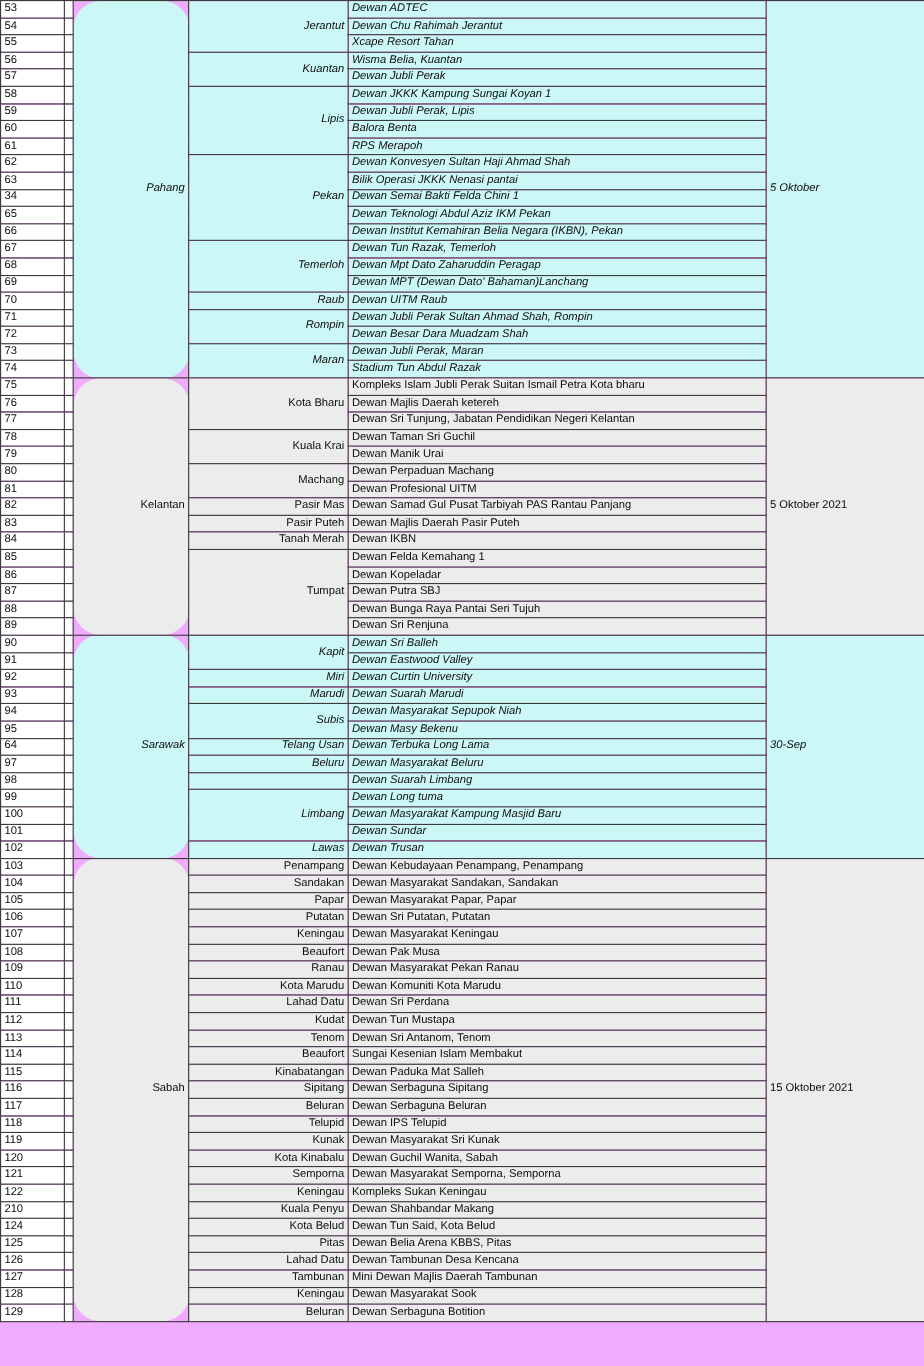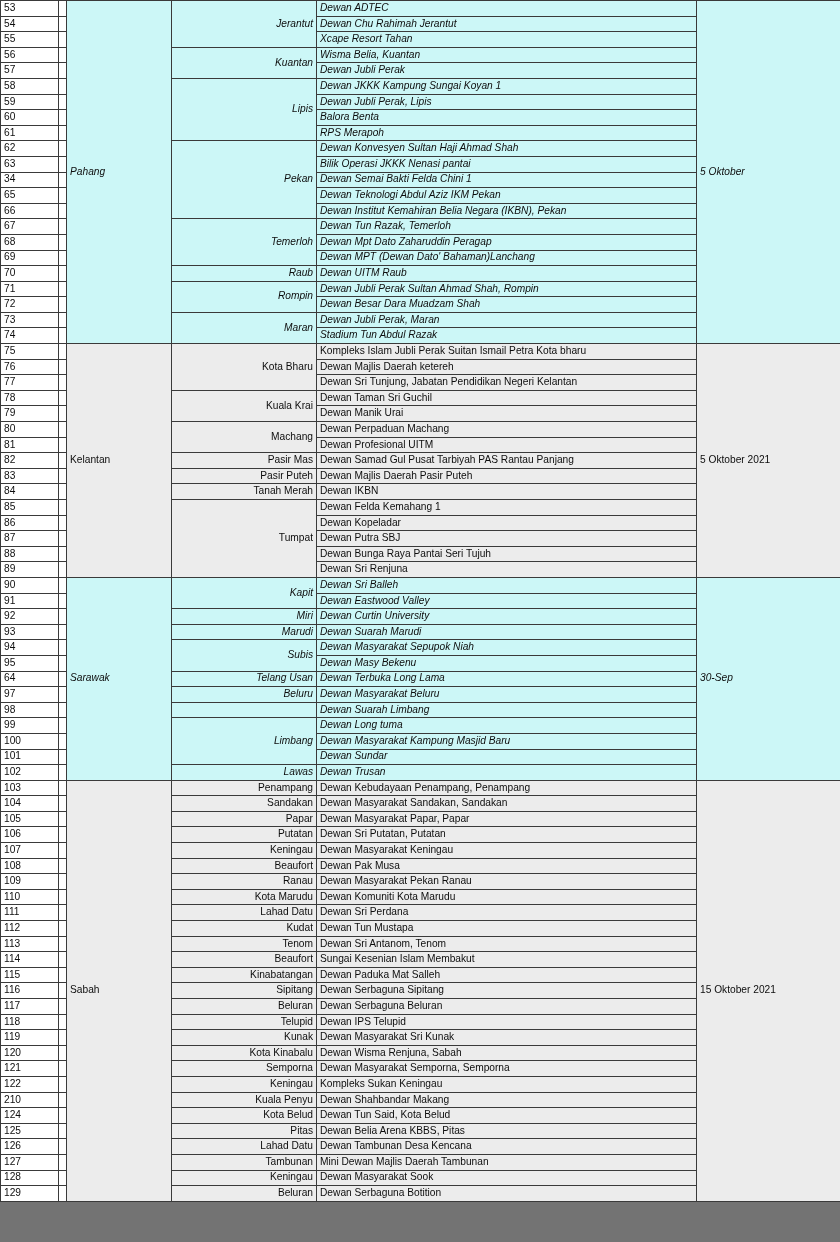--- a/index.html
+++ b/index.html
@@ -10,21 +10,21 @@
   body {
     width: 840px;
     height: 1242px;
     overflow: hidden;
     font-family: "Liberation Sans", sans-serif;
   }
   #sheet {
     position: relative;
     width: 840px;
     height: 1242px;
-    background: #737373;
+    background: #f0abfc;
   }
   table.grid {
     border-collapse: collapse;
     table-layout: fixed;
     width: 840px;
   }
   table.grid td {
     font-family: "Liberation Sans", sans-serif;
     font-size: 10.2px;
     line-height: 1.05;
@@ -50,23 +50,24 @@
     background: #ffffff;
     border: 1px solid #2e2e2e;
     padding-left: 5px;
     font-size: 10.5px;
   }
   td.gap {
     border: none;
     background: #ffffff;
   }
   td.state {
-    text-align: left;
+    text-align: right;
     vertical-align: middle;
     font-size: 10.4px;
+    border-radius: 24px;
   }
   td.dist {
     text-align: right;
     vertical-align: middle;
   }
   td.venue {
     text-align: left;
   }
   td.date {
     vertical-align: middle;
@@ -474,21 +475,21 @@
         <tr>
           <td class="num grp-top">119</td>
           <td class="gap"></td>
           <td class="dist fill-gray grp-top" rowspan="1">Kunak</td>
           <td class="venue fill-gray grp-top">Dewan Masyarakat Sri Kunak</td>
         </tr>
         <tr>
           <td class="num grp-top">120</td>
           <td class="gap"></td>
           <td class="dist fill-gray grp-top" rowspan="1">Kota Kinabalu</td>
-          <td class="venue fill-gray grp-top">Dewan Wisma Renjuna, Sabah</td>
+          <td class="venue fill-gray grp-top">Dewan Guchil Wanita, Sabah</td>
         </tr>
         <tr>
           <td class="num grp-top">121</td>
           <td class="gap"></td>
           <td class="dist fill-gray grp-top" rowspan="1">Semporna</td>
           <td class="venue fill-gray grp-top">Dewan Masyarakat Semporna, Semporna</td>
         </tr>
         <tr>
           <td class="num grp-top">122</td>
           <td class="gap"></td>

